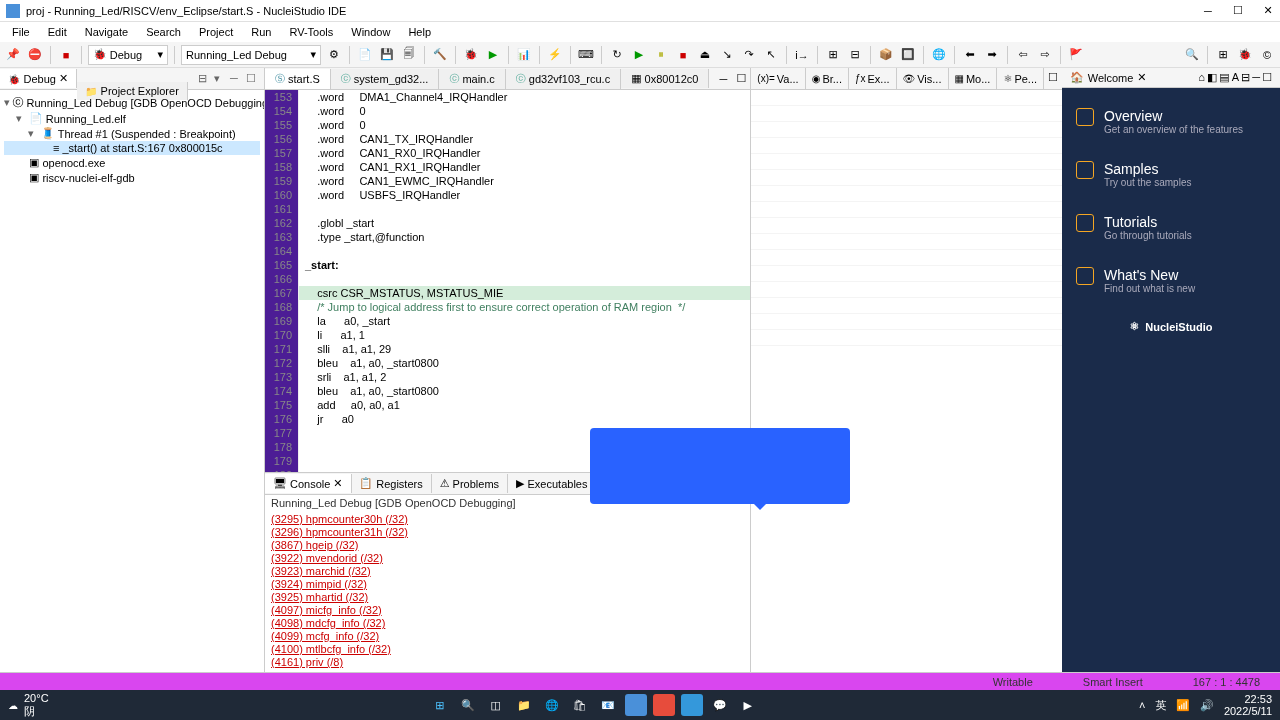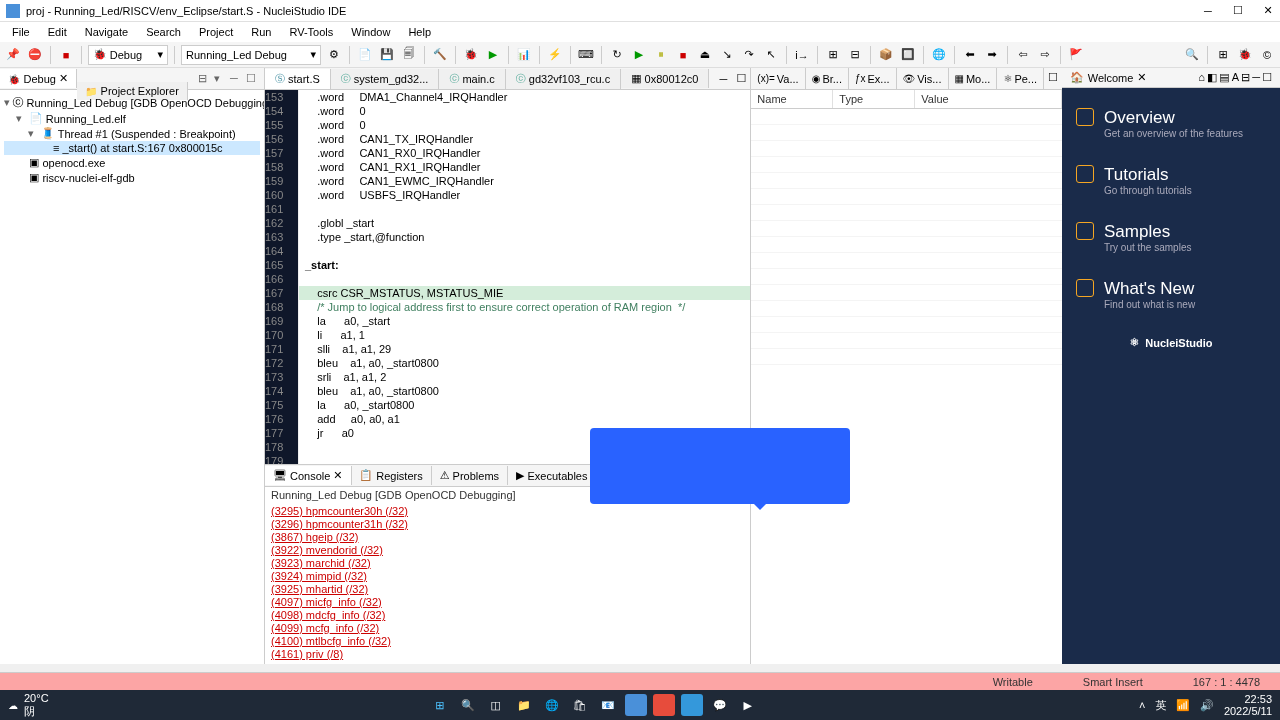--- a/index.html
+++ b/index.html
@@ -27,21 +27,21 @@
 .tree-item.d1 { padding-left: 12px; }
 .tree-item.d2 { padding-left: 24px; }
 .tree-item.d3 { padding-left: 36px; }
 .tree-item.sel { background: #cce8ff; }
 .expander { width:10px; color:#666; }
 .center-panel { flex: 1; display: flex; flex-direction: column; min-width: 0; }
 .editor-tabs { height: 22px; display: flex; align-items: center; background: #f5f5f5; border-bottom: 1px solid #ccc; }
 .etab { padding: 3px 10px; border-right: 1px solid #ccc; cursor: pointer; display: flex; align-items: center; gap: 3px; background: #f0f0f0; }
 .etab.active { background: #fff; }
 .editor-body { flex: 1; display: flex; background: #fff; font-family: Consolas, monospace; font-size: 11px; overflow: hidden; position: relative; }
-.gutter { width: 34px; background: #0f172a; color: #888; text-align: left; padding-right: 6px; border-right: 1px solid #eee; }
+.gutter { width: 34px; background: #4c1d95; color: #888; text-align: right; padding-right: 6px; border-right: 1px solid #eee; }
 .gutter div { height: 14px; line-height: 14px; }
 .code { flex: 1; }
 .code-line { height: 14px; line-height: 14px; white-space: pre; padding-left: 6px; }
 .code-line.hl { background: #d4edda; }
 .code-line.label { color: #000; }
 .cmt { color: #3f7f5f; }
 .bottom-split { height: 200px; border-top: 1px solid #ccc; display: flex; flex-direction: column; background: #fff; }
 .btabs { height: 22px; display: flex; align-items: center; background: #f5f5f5; border-bottom: 1px solid #ccc; }
 .btab { padding: 3px 8px; border-right: 1px solid #ccc; cursor: pointer; display:flex; align-items:center; gap:3px;}
 .btab.active { background: #fff; }
@@ -54,25 +54,25 @@
 .vtab { padding: 3px 6px; border-right: 1px solid #ccc; cursor: pointer; font-size:10px; display:flex; align-items:center; gap:2px;}
 .vars-cols { display: flex; border-bottom: 1px solid #ccc; background: #fff; }
 .vcol { padding: 3px 6px; border-right: 1px solid #e0e0e0; font-weight: normal; color:#333;}
 .vars-grid { flex:1; background:#fff;}
 .vrow { height:16px; border-bottom:1px solid #f4f4f4;}
 .welcome-panel { width: 218px; background: #1a2b4a; color: #fff; display: flex; flex-direction: column; padding: 0; }
 .wtab { background: #f5f5f5; color: #000; padding: 3px 8px; border-bottom: 1px solid #ccc; display:flex; align-items:center; gap:4px;}
 .wcontent { padding: 20px 14px; flex:1;}
 .witem { display: flex; gap: 10px; margin-bottom: 26px; cursor: pointer; }
 .wicon { width: 18px; height: 18px; border: 1.5px solid #f5a623; border-radius: 3px; flex-shrink:0; }
-.wtitle { color: #fff; font-size: 17px; }
+.wtitle { color: #fff; font-size: 14px; }
 .wdesc { color: #aab; font-size: 10px; }
 .wlogo { text-align: center; color: #fff; font-size: 16px; font-weight: bold; margin-top: 10px; display:flex; align-items:center; justify-content:center; gap:6px;}
 .wlogo-icon { display:inline-block; }
-.statusbar { height: 18px; background: #fca5a5; border-top: 1px solid #ccc; display: flex; align-items: center; justify-content: flex-end; gap: 50px; padding: 0 20px; color: #333; margin-top: 8px; }
+.statusbar { height: 18px; background: #d946ef; border-top: 1px solid #ccc; display: flex; align-items: center; justify-content: flex-end; gap: 50px; padding: 0 20px; color: #333; }
 .taskbar { height: 30px; background: #1f2937; display: flex; align-items: center; color: #fff; padding: 0 8px; }
 .task-weather { display: flex; align-items: center; gap: 6px; font-size: 10px; }
 .task-center { flex: 1; display: flex; justify-content: center; gap: 6px; }
 .task-icon { width: 22px; height: 22px; display: flex; align-items: center; justify-content: center; cursor: pointer; border-radius:3px;}
 .task-right { display: flex; align-items: center; gap: 10px; font-size: 10px; }
 .bubble { position: absolute; top: 428px; left: 590px; width: 260px; height: 76px; background: #2962ff; border-radius: 4px; }
 .bubble::after { content: ''; position: absolute; bottom: -16px; left: 160px; border: 10px solid transparent; border-top-color: #2962ff; }
 .ico-bug::before{content:"🐞";font-size:10px;}
 .ico-folder::before{content:"📁";font-size:10px;}
 .ico-c::before{content:"ⓒ";font-size:10px; color:#5a9;}
@@ -269,21 +269,20 @@
           <div class="code-line label"><span style="color:#000;font-weight:bold">_start:</span></div>
           <div class="code-line"></div>
           <div class="code-line hl">    csrc CSR_MSTATUS, MSTATUS_MIE</div>
           <div class="code-line"><span class="cmt">    /* Jump to logical address first to ensure correct operation of RAM region  */</span></div>
           <div class="code-line">    la      a0, _start</div>
           <div class="code-line">    li      a1, 1</div>
           <div class="code-line">    slli    a1, a1, 29</div>
           <div class="code-line">    bleu    a1, a0, _start0800</div>
           <div class="code-line">    srli    a1, a1, 2</div>
           <div class="code-line">    bleu    a1, a0, _start0800</div>
-          <div class="code-line">    la      a0, _start0800</div>
           <div class="code-line">    add     a0, a0, a1</div>
           <div class="code-line">    jr      a0</div>
           <div class="code-line"></div>
           <div class="code-line"></div>
         </div>
     </div>
 
     <div class="bottom-split">
       <div class="btabs">
         <div class="btab active">🖥 <span>Console</span> ✕</div>
@@ -328,25 +327,20 @@
     <div class="vars-panel">
       <div class="vars-header">
         <div class="vtab">(x)= <span>Va...</span></div>
         <div class="vtab">◉ <span>Br...</span></div>
         <div class="vtab">ƒx <span>Ex...</span></div>
         <div class="vtab">👁 <span>Vis...</span></div>
         <div class="vtab">▦ <span>Mo...</span></div>
         <div class="vtab">⚛ <span>Pe...</span></div>
         <span class="tb-btn" style="margin-left:auto">☐</span>
       </div>
-      <div class="vars-cols">
-        <div class="vcol" style="width:82px">Name</div>
-        <div class="vcol" style="width:82px">Type</div>
-        <div class="vcol" style="flex:1">Value</div>
-      </div>
       <div class="vars-grid">
         <div class="vrow"></div>
           <div class="vrow"></div>
           <div class="vrow"></div>
           <div class="vrow"></div>
         <div class="vrow"></div>
           <div class="vrow"></div>
           <div class="vrow"></div>
           <div class="vrow"></div>
         <div class="vrow"></div>
@@ -376,29 +370,29 @@
         <div class="witem">
           <div class="wicon"></div>
           <div>
               <div class="wtitle">Overview</div>
               <div class="wdesc">Get an overview of the features</div>
             </div>
         </div>
         <div class="witem">
           <div class="wicon"></div>
           <div>
-              <div class="wtitle">Tutorials</div>
-              <div class="wdesc">Go through tutorials</div>
+              <div class="wtitle">Samples</div>
+              <div class="wdesc">Try out the samples</div>
             </div>
         </div>
         <div class="witem">
           <div class="wicon"></div>
           <div>
-              <div class="wtitle">Samples</div>
-              <div class="wdesc">Try out the samples</div>
+              <div class="wtitle">Tutorials</div>
+              <div class="wdesc">Go through tutorials</div>
             </div>
         </div>
         <div class="witem">
           <div class="wicon"></div>
           <div>
               <div class="wtitle">What's New</div>
               <div class="wdesc">Find out what is new</div>
             </div>
         </div>
         <div class="wlogo">

